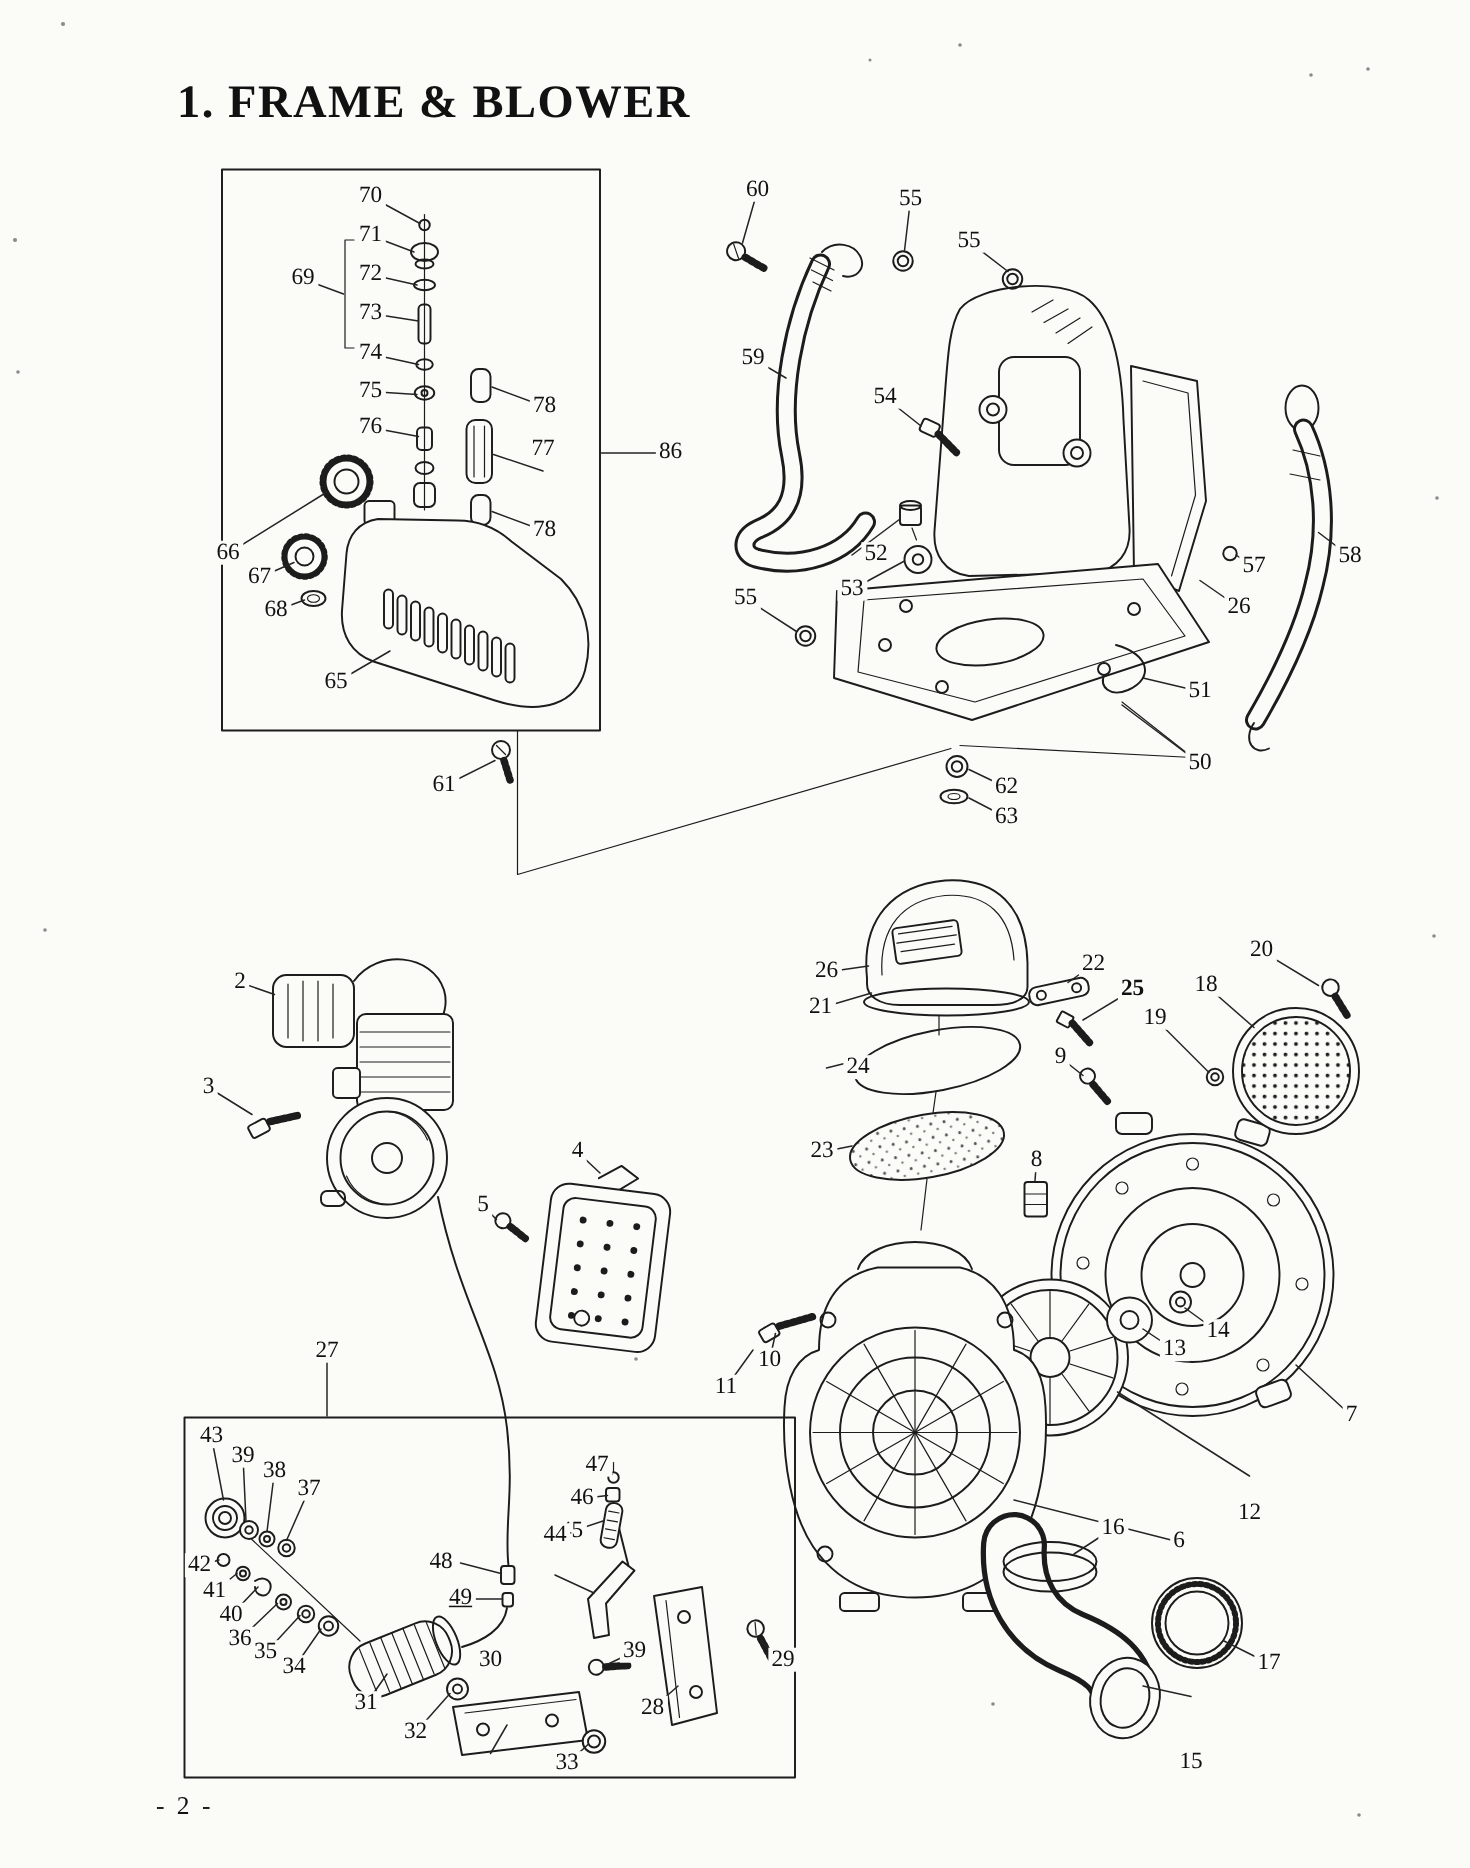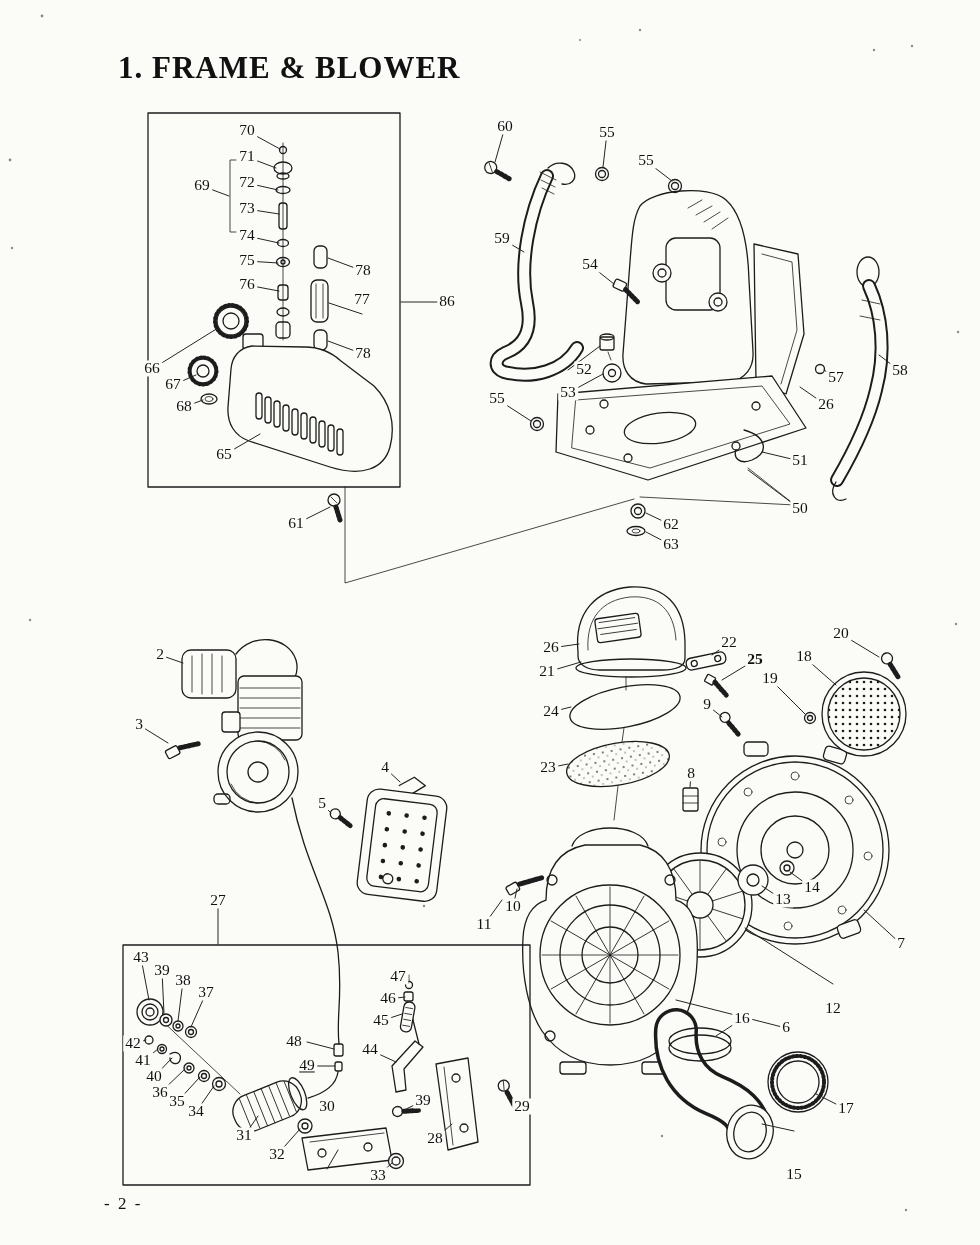--- a/index.html
+++ b/index.html
@@ -513,21 +513,21 @@
       <span class="callout" style="left: 385px; top: 768px;">4</span>
       <span class="callout" style="left: 322px; top: 804px;">5</span>
       <span class="callout" style="left: 551px; top: 648px;">26</span>
       <span class="callout" style="left: 547px; top: 672px;">21</span>
       <span class="callout" style="left: 729px; top: 643px;">22</span>
       <span class="callout" style="left: 755px; top: 660px; font-weight: bold;">25</span>
       <span class="callout" style="left: 841px; top: 634px;">20</span>
       <span class="callout" style="left: 804px; top: 657px;">18</span>
       <span class="callout" style="left: 770px; top: 679px;">19</span>
       <span class="callout" style="left: 707px; top: 705px;">9</span>
-      <span class="callout" style="left: 551px; top: 712px;">24</span>
+      <span class="callout" style="left: 572px; top: 712px;">24</span>
       <span class="callout" style="left: 548px; top: 768px;">23</span>
       <span class="callout" style="left: 691px; top: 774px;">8</span>
       <span class="callout" style="left: 513px; top: 907px;">10</span>
       <span class="callout" style="left: 484px; top: 925px;">11</span>
       <span class="callout" style="left: 812px; top: 888px;">14</span>
       <span class="callout" style="left: 783px; top: 900px;">13</span>
       <span class="callout" style="left: 901px; top: 944px;">7</span>
       <span class="callout" style="left: 833px; top: 984px; margin-top: 25px;">12</span>
       <span class="callout" style="left: 742px; top: 1019px;">16</span>
       <span class="callout" style="left: 786px; top: 1028px;">6</span>
@@ -537,21 +537,21 @@
       <span class="callout" style="left: 141px; top: 958px;">43</span>
       <span class="callout" style="left: 162px; top: 971px;">39</span>
       <span class="callout" style="left: 183px; top: 981px;">38</span>
       <span class="callout" style="left: 206px; top: 993px;">37</span>
       <span class="callout" style="left: 398px; top: 977px;">47</span>
       <span class="callout" style="left: 388px; top: 999px;">46</span>
       <span class="callout" style="left: 381px; top: 1021px;">45</span>
       <span class="callout" style="left: 133px; top: 1044px;">42</span>
       <span class="callout" style="left: 143px; top: 1061px;">41</span>
       <span class="callout" style="left: 294px; top: 1042px;">48</span>
-      <span class="callout" style="left: 370px; top: 1050px;">44</span>
+      <span class="callout" style="left: 370px; top: 1024px;">44</span>
       <span class="callout" style="left: 154px; top: 1077px;">40</span>
       <span class="callout" style="left: 307px; top: 1066px; text-decoration: underline;">49</span>
       <span class="callout" style="left: 160px; top: 1093px;">36</span>
       <span class="callout" style="left: 177px; top: 1102px;">35</span>
       <span class="callout" style="left: 196px; top: 1112px;">34</span>
       <span class="callout" style="left: 423px; top: 1101px;">39</span>
       <span class="callout" style="left: 522px; top: 1107px;">29</span>
       <span class="callout" style="left: 244px; top: 1136px;">31</span>
       <span class="callout" style="left: 435px; top: 1139px;">28</span>
       <span class="callout" style="left: 277px; top: 1155px;">32</span>

